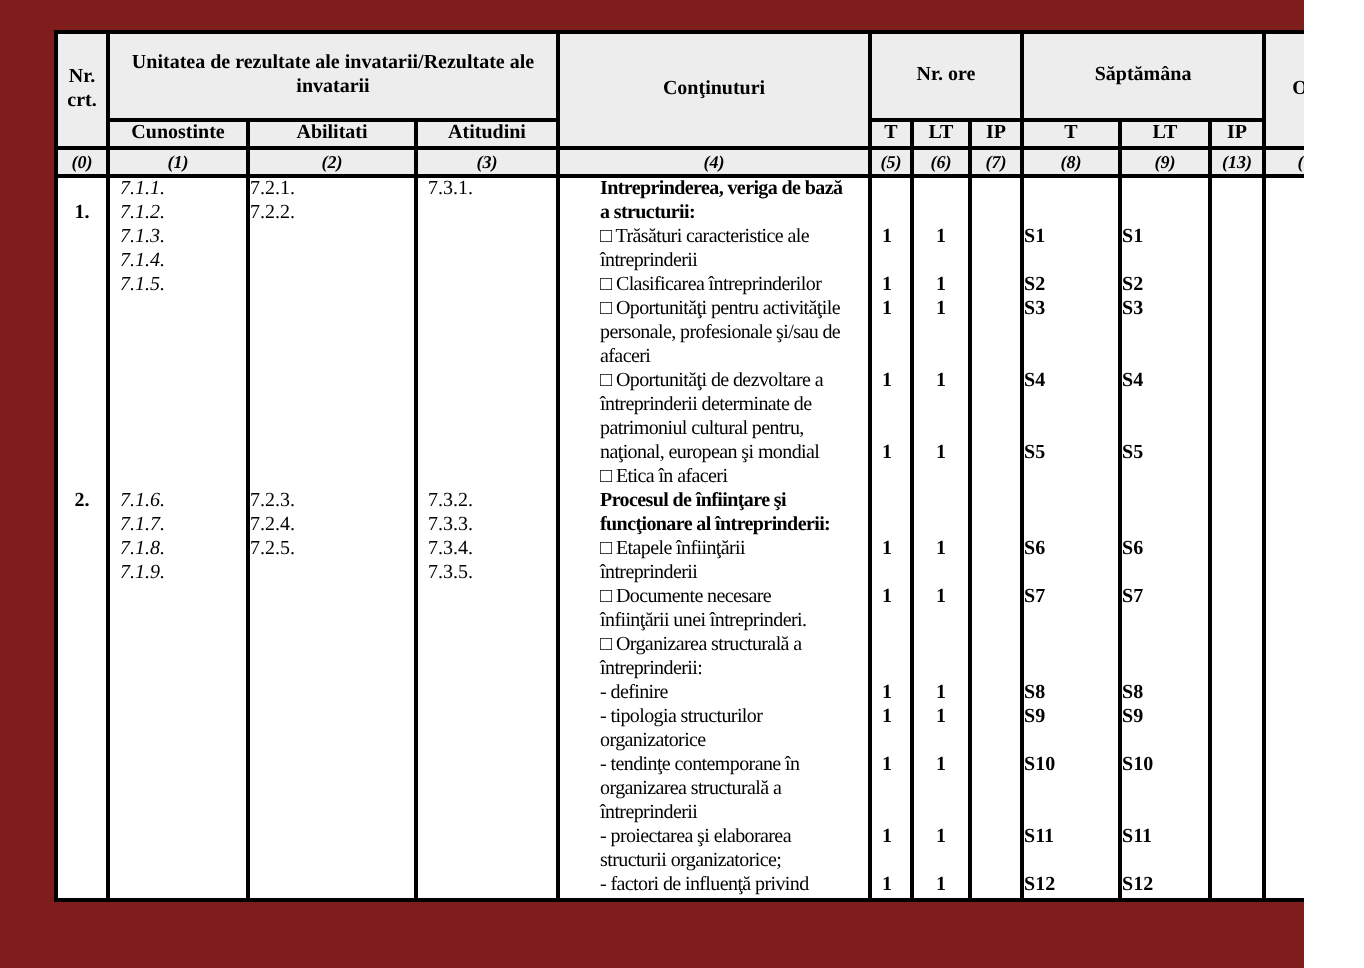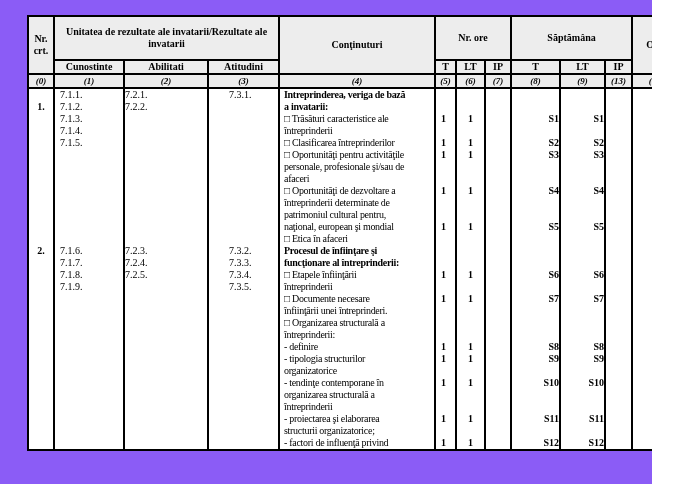--- a/index.html
+++ b/index.html
@@ -1,17 +1,17 @@
 <!DOCTYPE html>
 <html><head>
 <meta charset="utf-8">
 <style>
   html,body{margin:0;padding:0;}
   .page{
-    position:relative;width:652px;height:484px;background:#8b5cf6;
+    position:relative;width:652px;height:484px;background:#7f1d1d;
     font-family:"Liberation Serif","DejaVu Serif",serif;color:#000;overflow:hidden;
   }
   table.plan{
     position:absolute;left:27px;top:15px;width:652px;
     border-collapse:collapse;table-layout:fixed;
   }
   table.plan th, table.plan td{
     border:2px solid #000;padding:0;overflow:hidden;
   }
   thead th{
@@ -21,29 +21,29 @@
   tr.hA{height:44px;}
   tr.hB{height:12px;}
   tr.hC{height:14px;}
   tr.hC th{font-style:italic;font-size:9px;}
   tbody td{
     vertical-align:top;padding-top:2px;background:#ffffff;
     font-size:10px;font-weight:normal;text-align:left;
   }
   .ln{height:12px;line-height:12px;white-space:nowrap;}
   .c-num{text-align:center;font-weight:bold;}
-  .c-cun .ln{padding-left:5px;}
+  .c-cun .ln{padding-left:5px;font-style:italic;}
   .c-abi{text-align:left;}
-  .c-ati .ln{padding-left:20px;}
-  .c-content .ln{padding-left:4px;letter-spacing:-0.3px;}
+  .c-ati .ln{padding-left:5px;}
+  .c-content .ln{padding-left:20px;letter-spacing:-0.3px;}
   .c-content .b{font-weight:bold;}
   .c-t .ln{padding-left:5px;}
   .c-t, .c-lt{font-weight:bold;}
   .c-lt, .c-ip{text-align:center;}
-  .c-st, .c-slt, .c-sip{text-align:right;font-weight:bold;}
+  .c-st, .c-slt, .c-sip{text-align:left;font-weight:bold;}
   .anchor-square{
     position:absolute;left:664px;top:458px;width:6px;height:6px;
     border:1px solid #8a8a8a;background:#ffffff;
   }
 </style>
 </head>
 <body>
 
 <div class="page">
   <table class="plan">
@@ -221,21 +221,21 @@
             <div class="ln">&nbsp;</div>
             <div class="ln">&nbsp;</div>
             <div class="ln">&nbsp;</div>
             <div class="ln">&nbsp;</div>
             <div class="ln">&nbsp;</div>
             <div class="ln">&nbsp;</div>
             <div class="ln">&nbsp;</div>
           </td>
         <td class="c-content">
             <div class="ln b">Intreprinderea, veriga de bază</div>
-            <div class="ln b">a invatarii:</div>
+            <div class="ln b">a structurii:</div>
             <div class="ln">□ Trăsături caracteristice ale</div>
             <div class="ln">întreprinderii</div>
             <div class="ln">□ Clasificarea întreprinderilor</div>
             <div class="ln">□ Oportunităţi pentru activităţile</div>
             <div class="ln">personale, profesionale şi/sau de</div>
             <div class="ln">afaceri</div>
             <div class="ln">□ Oportunităţi de dezvoltare a</div>
             <div class="ln">întreprinderii determinate de</div>
             <div class="ln">patrimoniul cultural pentru,</div>
             <div class="ln">naţional, european şi mondial</div>

